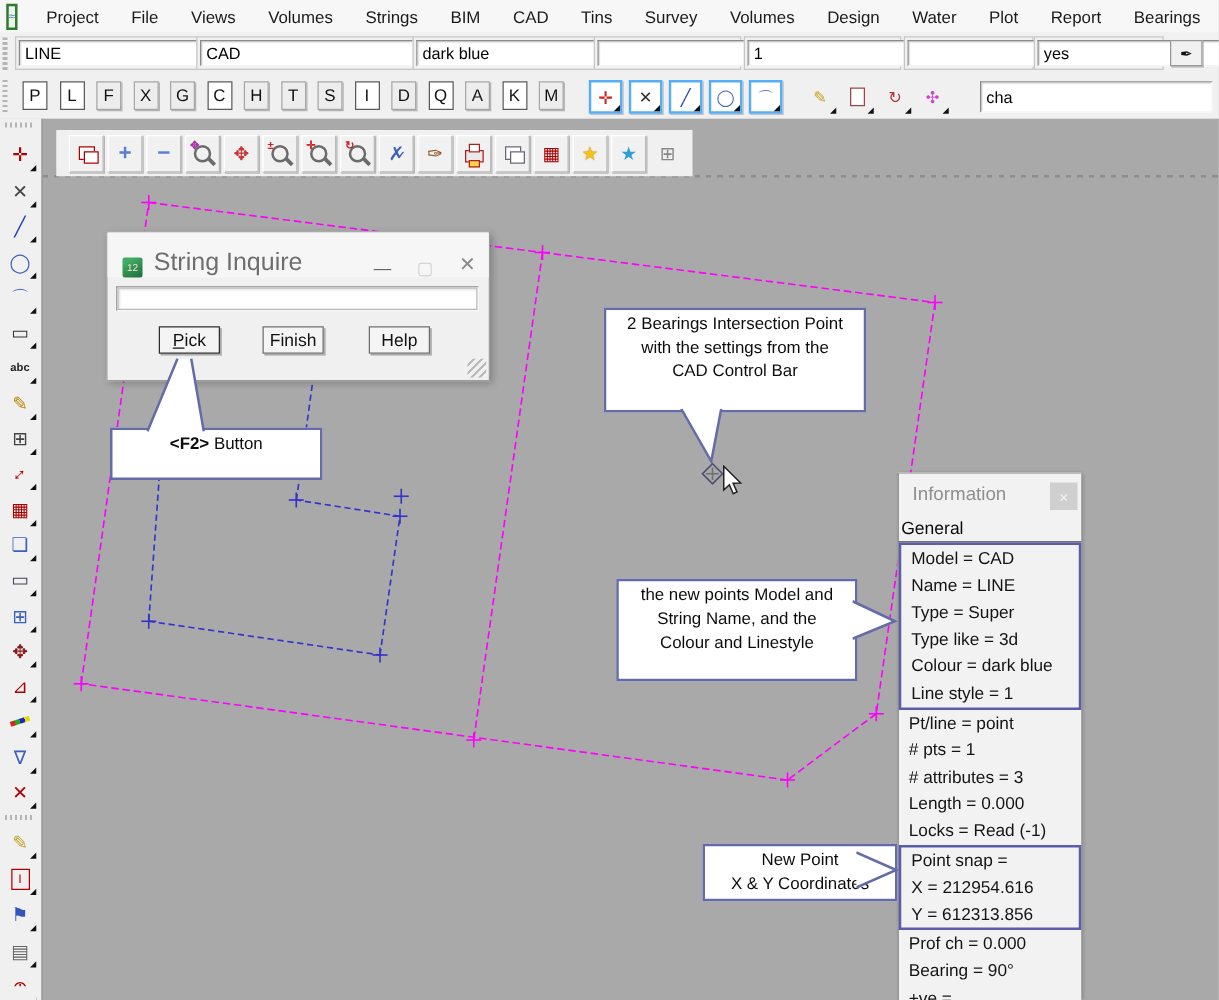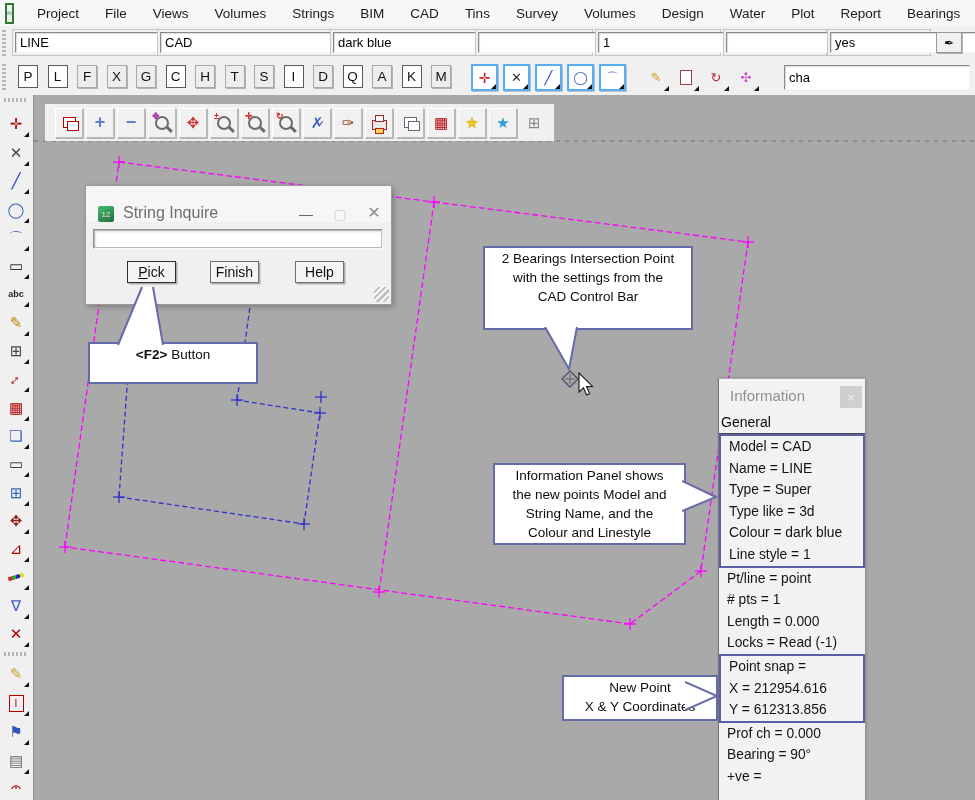--- a/index.html
+++ b/index.html
@@ -45,21 +45,21 @@
   .canvas{left:33px;top:95px;width:942px;height:705px;background:#a9a9a9;border-left:1px solid #8f8f8f;z-index:1}
   .canvas .topdash{position:absolute;left:0;top:45px;width:100%;height:2px;
         background:repeating-linear-gradient(90deg,#8d8d8d 0 4px,transparent 4px 9px)}
   #canvas-svg{position:absolute;left:0;top:0;width:975px;height:800px;z-index:2;pointer-events:none}
   
   .dialog{left:85px;top:185px;width:305px;height:118px;background:#f0f0f0;border:1px solid #9a9a9a;
         box-shadow:2px 2px 6px rgba(0,0,0,.25);z-index:8}
   .dlg-title{height:36px;display:flex;align-items:flex-end;background:#f6f6f6}
   .dlg-title .cube{width:16px;height:16px;margin:0 9px 0 12px;background:linear-gradient(150deg,#3fae63 20%,#1d6c3a);
         border-radius:2px;color:#ffdddd;font-size:8px;display:flex;align-items:center;justify-content:center}
-  .dlg-title .ttl{color:#6e6e6e;font-size:16px;flex:1}
+  .dlg-title .ttl{color:#6e6e6e;font-size:20px;flex:1}
   .dlg-ctl{width:34px;text-align:center;font-size:14px;color:#666}
   .dlg-input-frame{position:absolute;left:7px;top:43px;width:290px;height:20px;border:1px solid;
         border-color:#8e8e8e #f8f8f8 #f8f8f8 #8e8e8e;box-sizing:border-box}
   .dlg-input{width:100%;height:100%;border:1px solid #b9b9b9;background:#fff;box-sizing:border-box;
         box-shadow:inset 1px 1px 2px rgba(0,0,0,.12);outline:none;font-family:"Liberation Sans",sans-serif}
   .dlg-btn{position:absolute;top:75px;height:22px;background:#f4f4f4;border:1px solid #6f6f6f;
         box-shadow:1.5px 1.5px 0 rgba(120,120,120,.55);font-size:14px;display:flex;align-items:center;justify-content:center;
         box-sizing:border-box}
   .dlg-btn.default{border:1.6px solid #2e2e2e}
   .rgrip{position:absolute;right:2px;bottom:2px;width:15px;height:15px;
@@ -416,21 +416,20 @@
   <div>2 Bearings Intersection Point</div>
   <div>with the settings from the</div>
   <div>CAD Control Bar</div>
 </div>
 <svg class="tail" style="left:540px;top:327px" width="46" height="46">
   <polygon points="5,0 37,0 29,42" fill="#ffffff"></polygon>
   <path d="M5,0 L29,42 L37,0" stroke="#646ba8" stroke-width="2" fill="none"></path>
 </svg>
 
 <div class="abs callout" style="left:493px;top:463px;width:193px;height:82px">
-  <div>Information Panel shows</div>
   <div>the new points Model and</div>
   <div>String Name, and the</div>
   <div>Colour and Linestyle</div>
 </div>
 <svg class="tail" style="left:682px;top:478px" width="38" height="38">
   <polygon points="0,3 34,19 0,33" fill="#ffffff"></polygon>
   <path d="M0,3 L34,19 L0,33" stroke="#646ba8" stroke-width="2" fill="none"></path>
 </svg>
 
 <div class="abs callout" style="left:562px;top:675px;width:156px;height:46px">
@@ -450,20 +449,21 @@
     <div class="prow">Model = CAD</div>
     <div class="prow">Name = LINE</div>
     <div class="prow">Type = Super</div>
     <div class="prow">Type like = 3d</div>
     <div class="prow">Colour = dark blue</div>
     <div class="prow">Line style = 1</div>
   </div>
   <div>
     <div class="prow">Pt/line = point</div>
     <div class="prow"># pts = 1</div>
+    <div class="prow"># attributes = 3</div>
     <div class="prow">Length = 0.000</div>
     <div class="prow">Locks = Read (-1)</div>
   </div>
   <div class="pbox">
     <div class="prow">Point snap =</div>
     <div class="prow">X = 212954.616</div>
     <div class="prow">Y = 612313.856</div>
   </div>
   <div>
     <div class="prow">Prof ch = 0.000</div>

